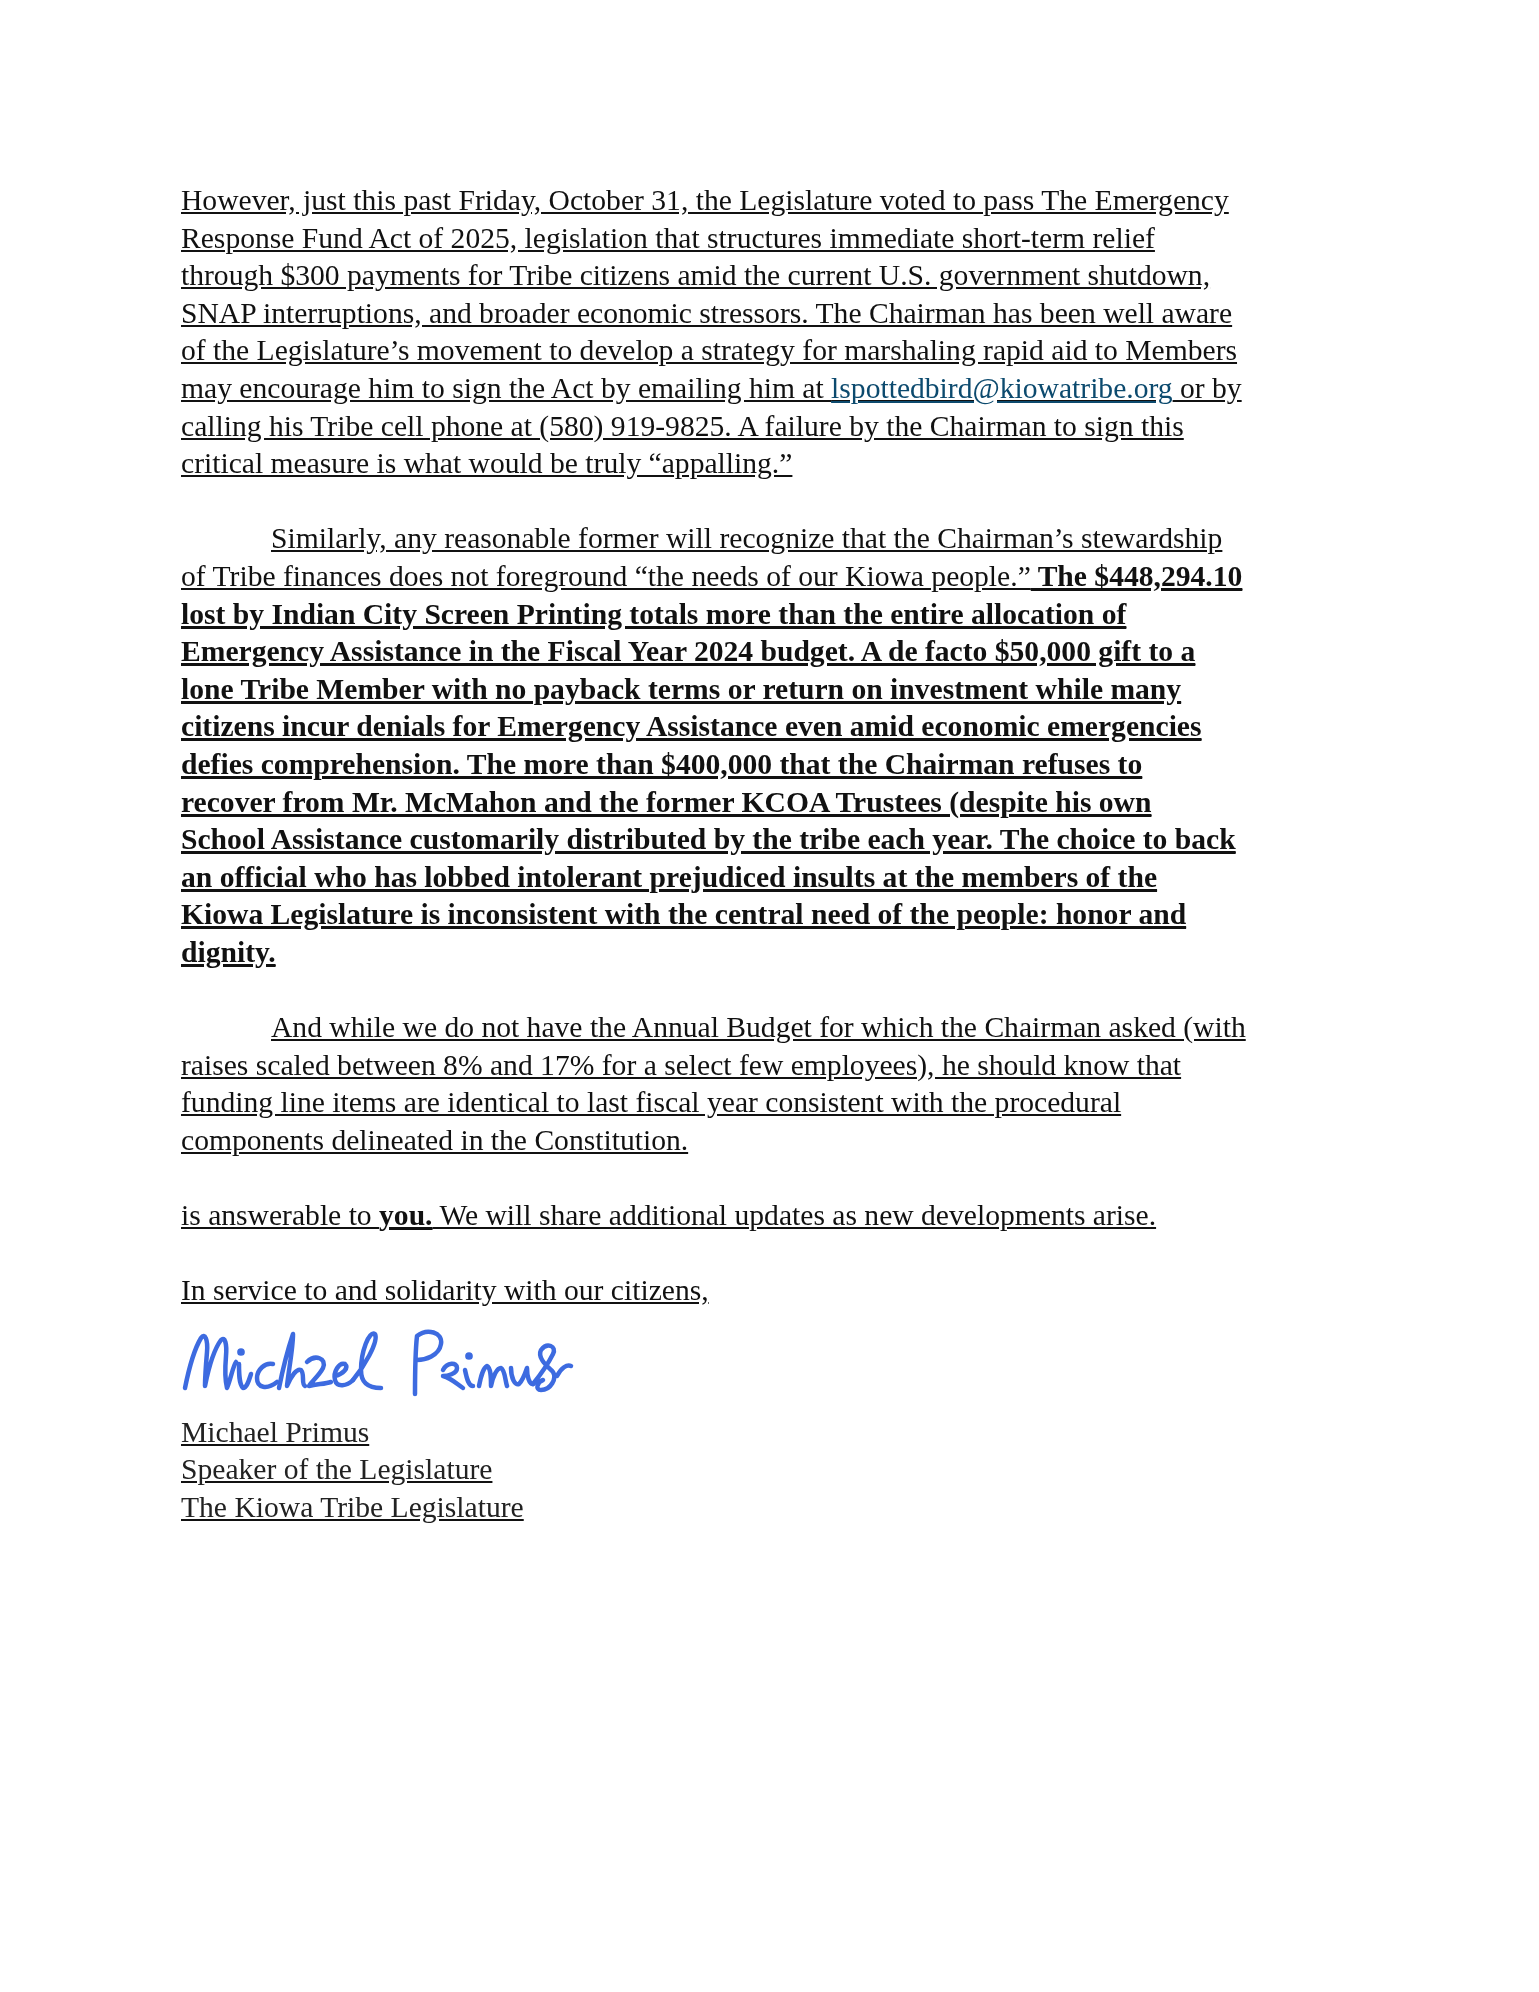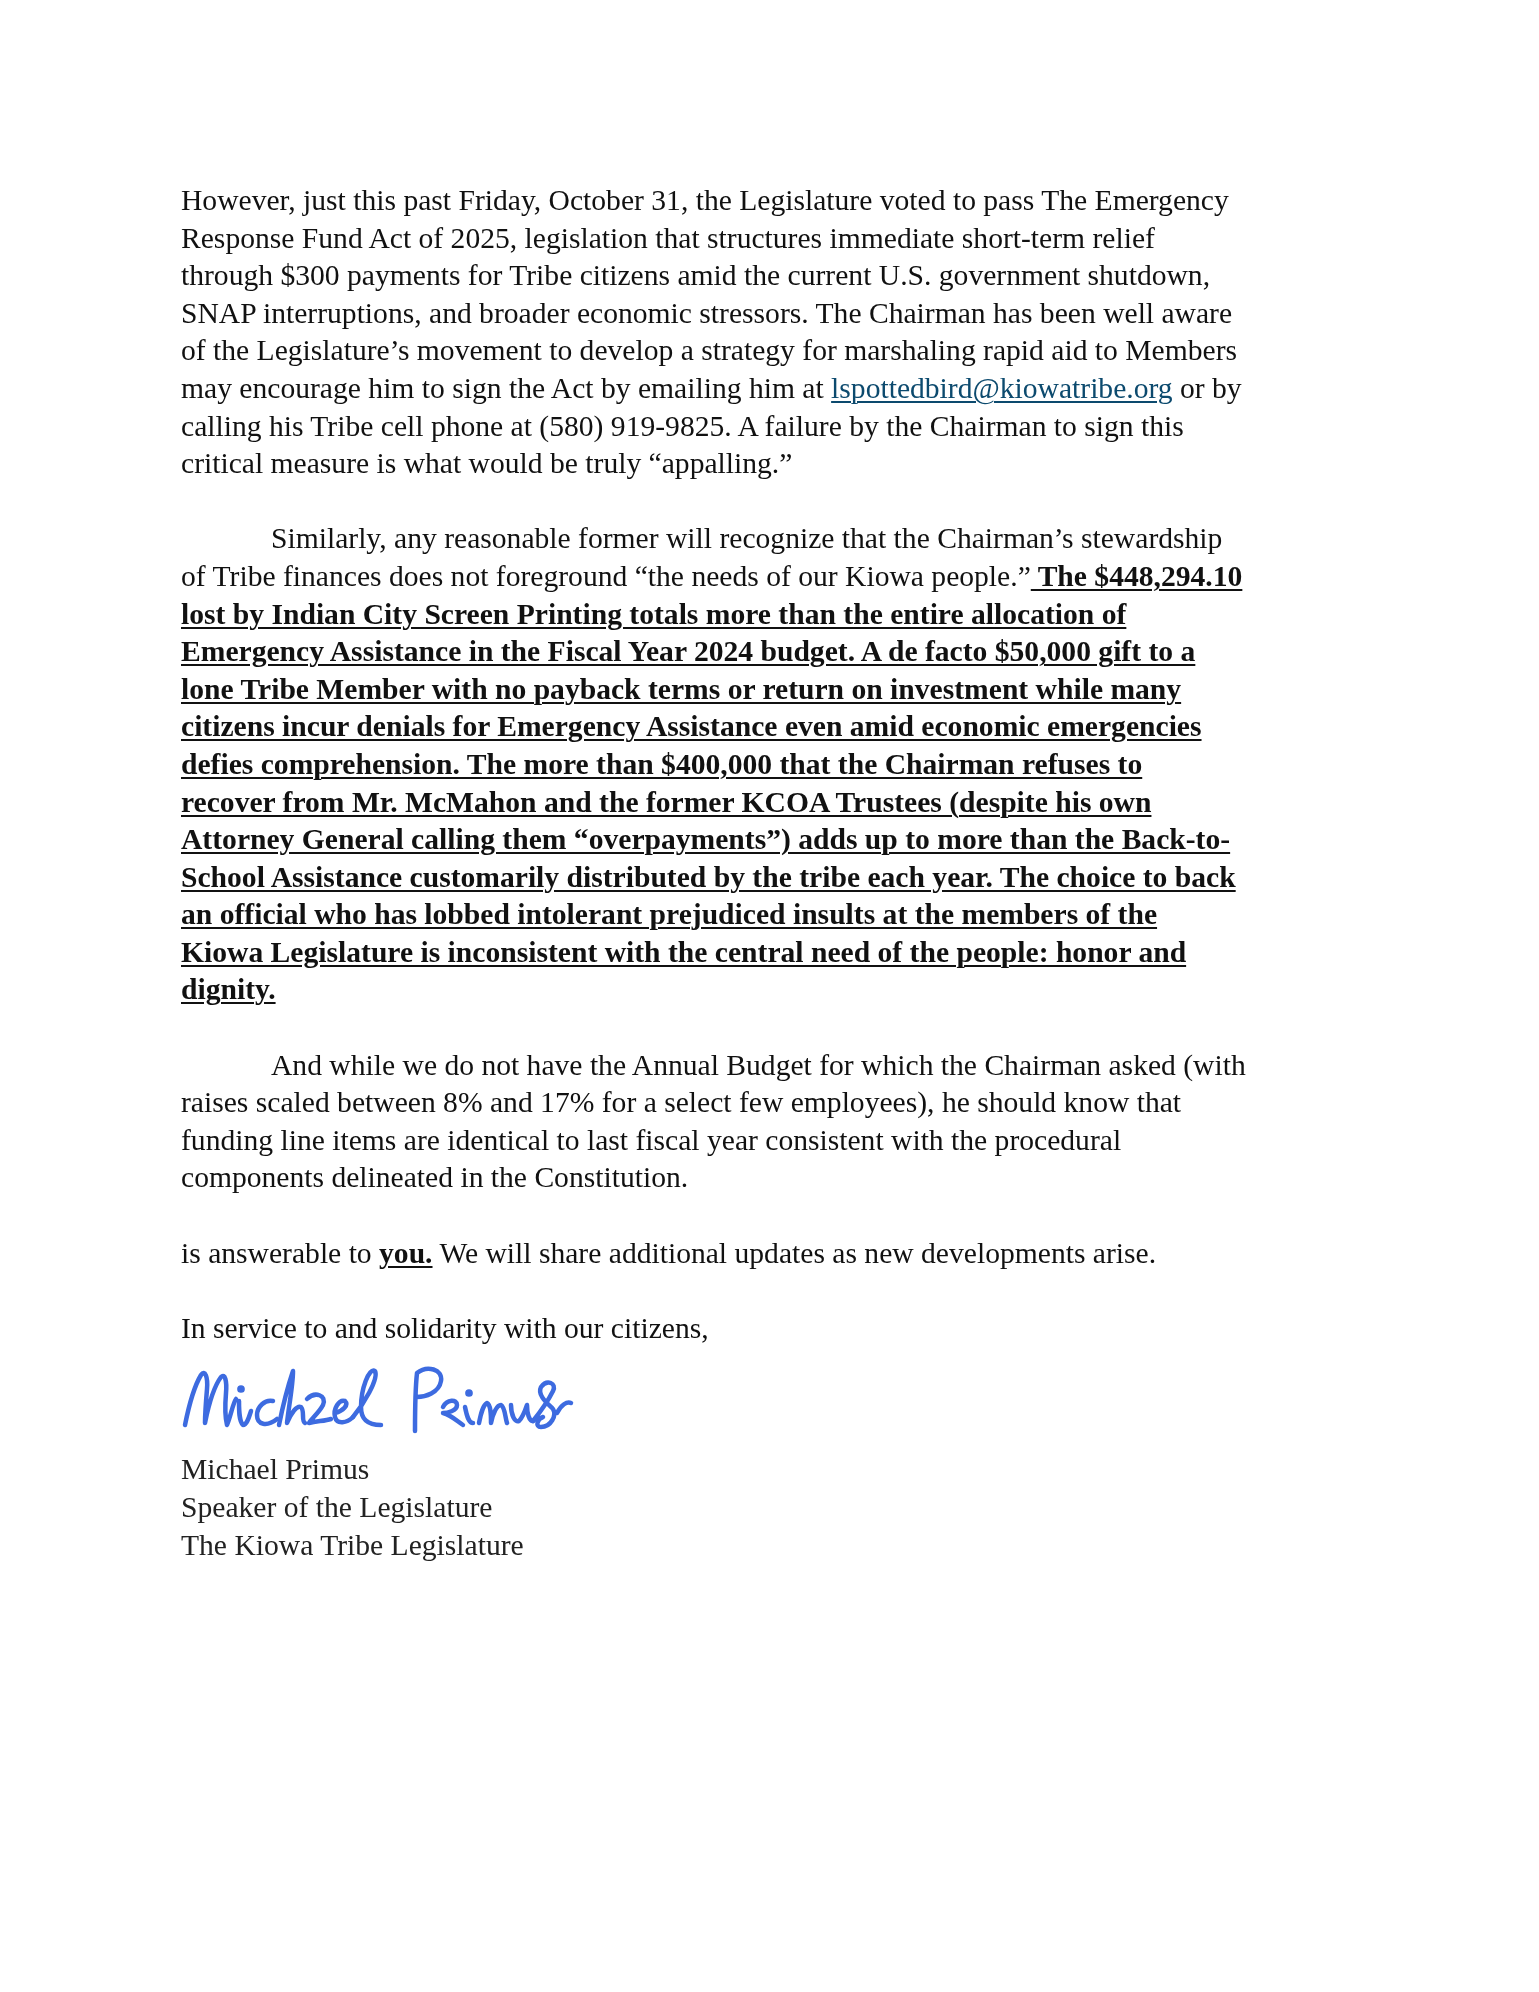--- a/index.html
+++ b/index.html
@@ -1,19 +1,19 @@
 <!DOCTYPE html>
 <html><head>
   <meta charset="utf-8">
   <style>
     html, body { margin: 0; padding: 0; background: #ffffff; }
     body { width: 1539px; height: 1992px; position: relative; overflow: hidden; }
     .page {
       position: absolute; left: 181px; top: 182px; width: 1180px;
-      font-family: "Liberation Serif", serif; font-size: 29.6px; line-height: 37.6px; color: #111111;
+      font-family: "Liberation Serif", serif; font-size: 29.6px; line-height: 37.6px; color: #111111; text-decoration: underline;
     }
     .line { white-space: nowrap; display: block; height: 37.6px; }
     .para { margin: 0 0 37.6px 0; }
     .indent { padding-left: 90px; }
     .bu { font-weight: bold; text-decoration: underline; text-decoration-thickness: 2px; text-underline-offset: 3px; }
     .link { color: #0c4a6e; text-decoration: underline; text-decoration-thickness: 1.5px; text-underline-offset: 3px; cursor: pointer; }
     .closing { margin-top: 31px; }
     .signature { display: block; height: 82px; margin-top: 8px; margin-bottom: 14px; }
     .sig-block .line { color: #222; }
   </style>
@@ -35,21 +35,20 @@
 
   <div class="para">
     <span class="line indent">Similarly, any reasonable former will recognize that the Chairman’s stewardship</span>
     <span class="line"><span>of Tribe finances does not foreground “the needs of our Kiowa people.”</span><span class="bu"> The $448,294.10</span></span>
     <span class="line"><span class="bu">lost by Indian City Screen Printing totals more than the entire allocation of</span></span>
     <span class="line"><span class="bu">Emergency Assistance in the Fiscal Year 2024 budget. A de facto $50,000 gift to a</span></span>
     <span class="line"><span class="bu">lone Tribe Member with no payback terms or return on investment while many</span></span>
     <span class="line"><span class="bu">citizens incur denials for Emergency Assistance even amid economic emergencies</span></span>
     <span class="line"><span class="bu">defies comprehension. The more than $400,000 that the Chairman refuses to</span></span>
     <span class="line"><span class="bu">recover from Mr. McMahon and the former KCOA Trustees (despite his own</span></span>
-    <span class="line"><span class="bu">Attorney General calling them “overpayments”) adds up to more than the Back-to-</span></span>
     <span class="line"><span class="bu">School Assistance customarily distributed by the tribe each year. The choice to back</span></span>
     <span class="line"><span class="bu">an official who has lobbed intolerant prejudiced insults at the members of the</span></span>
     <span class="line"><span class="bu">Kiowa Legislature is inconsistent with the central need of the people: honor and</span></span>
     <span class="line"><span class="bu">dignity.</span></span>
   </div>
 
   <div class="para">
     <span class="line indent">And while we do not have the Annual Budget for which the Chairman asked (with</span>
     <span class="line">raises scaled between 8% and 17% for a select few employees), he should know that</span>
     <span class="line">funding line items are identical to last fiscal year consistent with the procedural</span>

